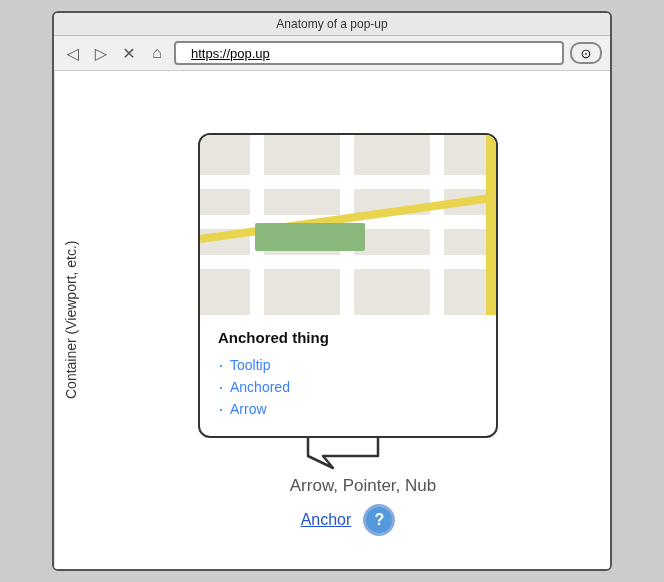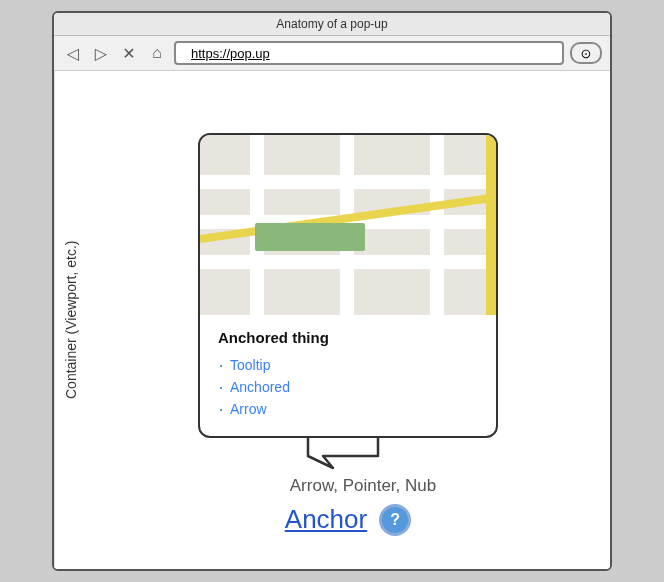--- a/index.html
+++ b/index.html
@@ -250,21 +250,21 @@
     
     .bottom-section {
       display: flex;
       align-items: center;
       justify-content: center;
       gap: 12px;
       margin-top: 8px;
     }
 
     .anchor-link {
-      font-size: 26px;
+      font-size: 16px;
       color: #2255cc;
       text-decoration: underline;
       font-weight: normal;
       cursor: pointer;
     }
 
     .help-icon {
       width: 32px;
       height: 32px;
       border-radius: 50%;

